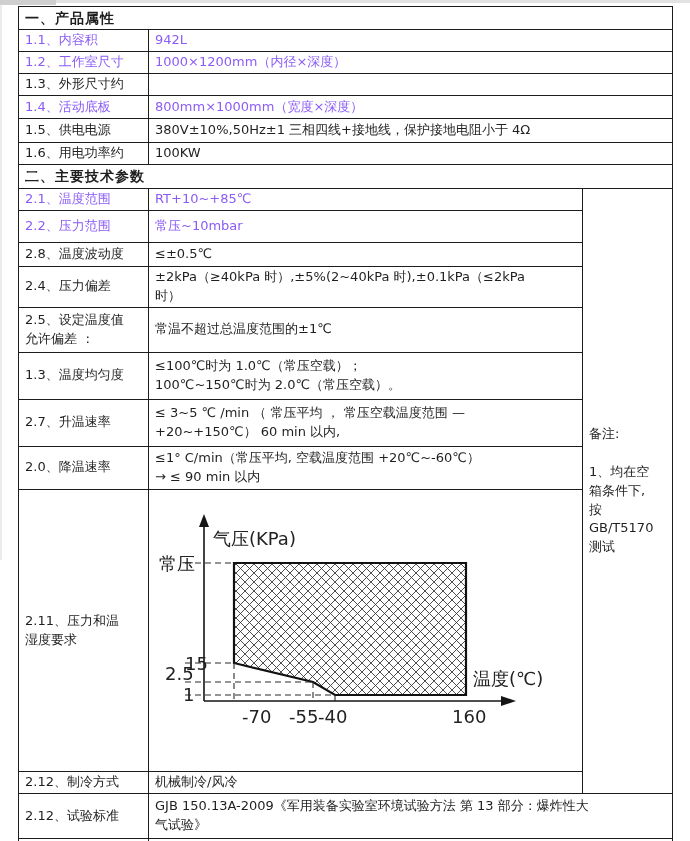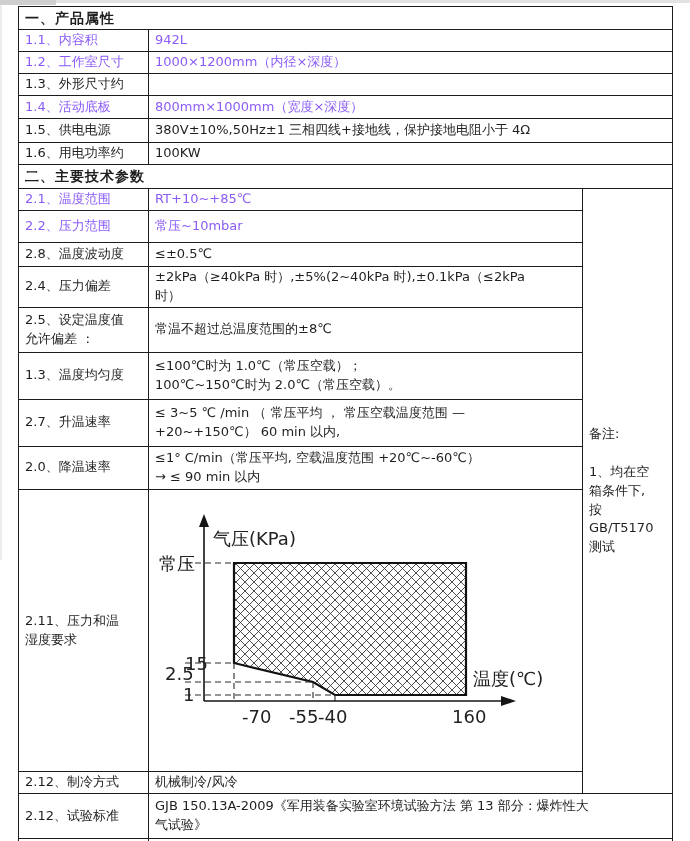--- a/index.html
+++ b/index.html
@@ -106,21 +106,21 @@
     <td>≤±0.5℃</td>
   </tr>
   <tr style="height:38px">
     <td class="lbl vtop">2.4、压力偏差</td>
     <td class="vtop">±2kPa（≥40kPa 时）,±5%(2~40kPa 时),±0.1kPa（≤2kPa
 时）</td>
   </tr>
   <tr style="height:45px">
     <td class="lbl vtop">2.5、设定温度值
 允许偏差 ：</td>
-    <td class="vtop">常温不超过总温度范围的±8℃</td>
+    <td class="vtop">常温不超过总温度范围的±1℃</td>
   </tr>
   <tr style="height:47px">
     <td class="lbl vtop">1.3、温度均匀度</td>
     <td>≤100℃时为 1.0℃（常压空载）；
 100℃~150℃时为 2.0℃（常压空载）。</td>
   </tr>
   <tr style="height:47px">
     <td class="lbl vtop">2.7、升温速率</td>
     <td>≤ 3~5 ℃ /min （ 常压平均 ， 常压空载温度范围 —
 +20~+150℃）  60  min 以内,</td>

